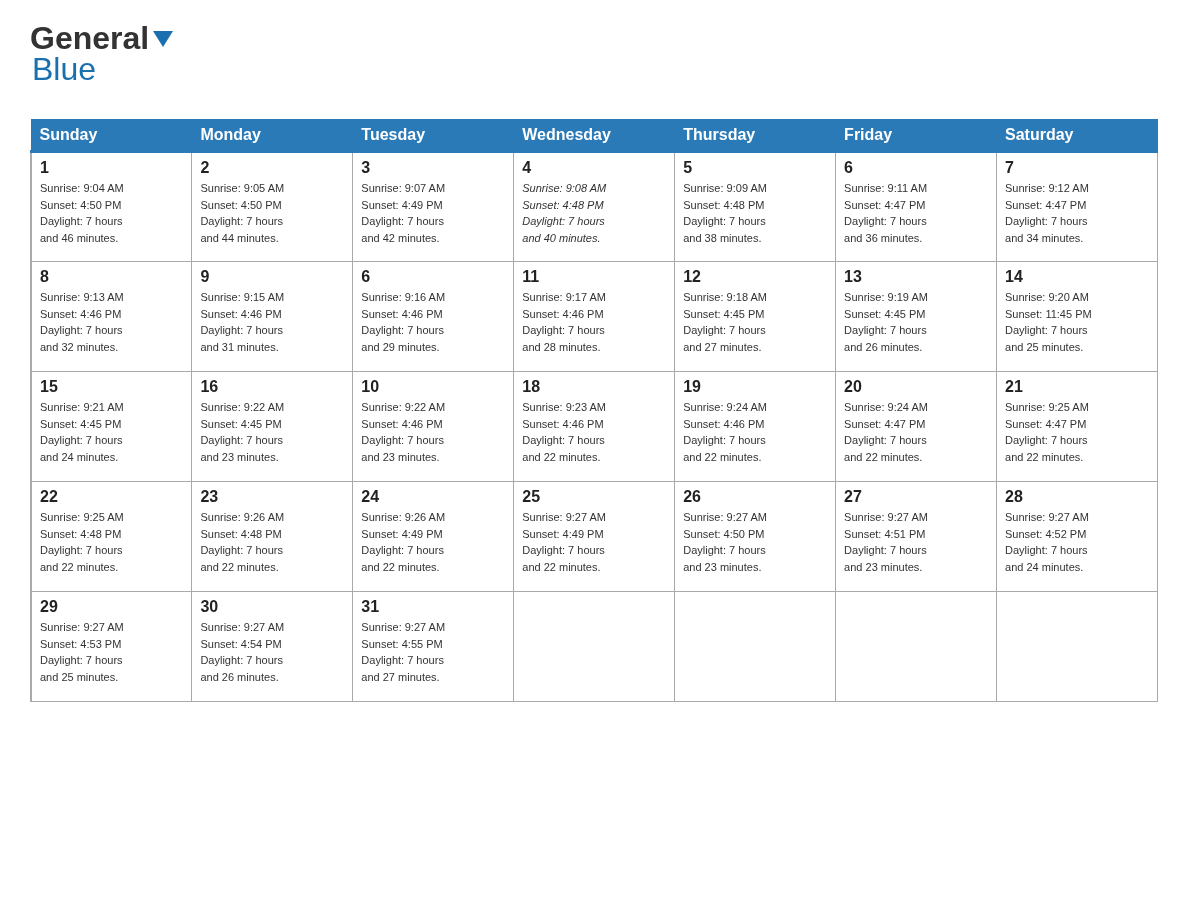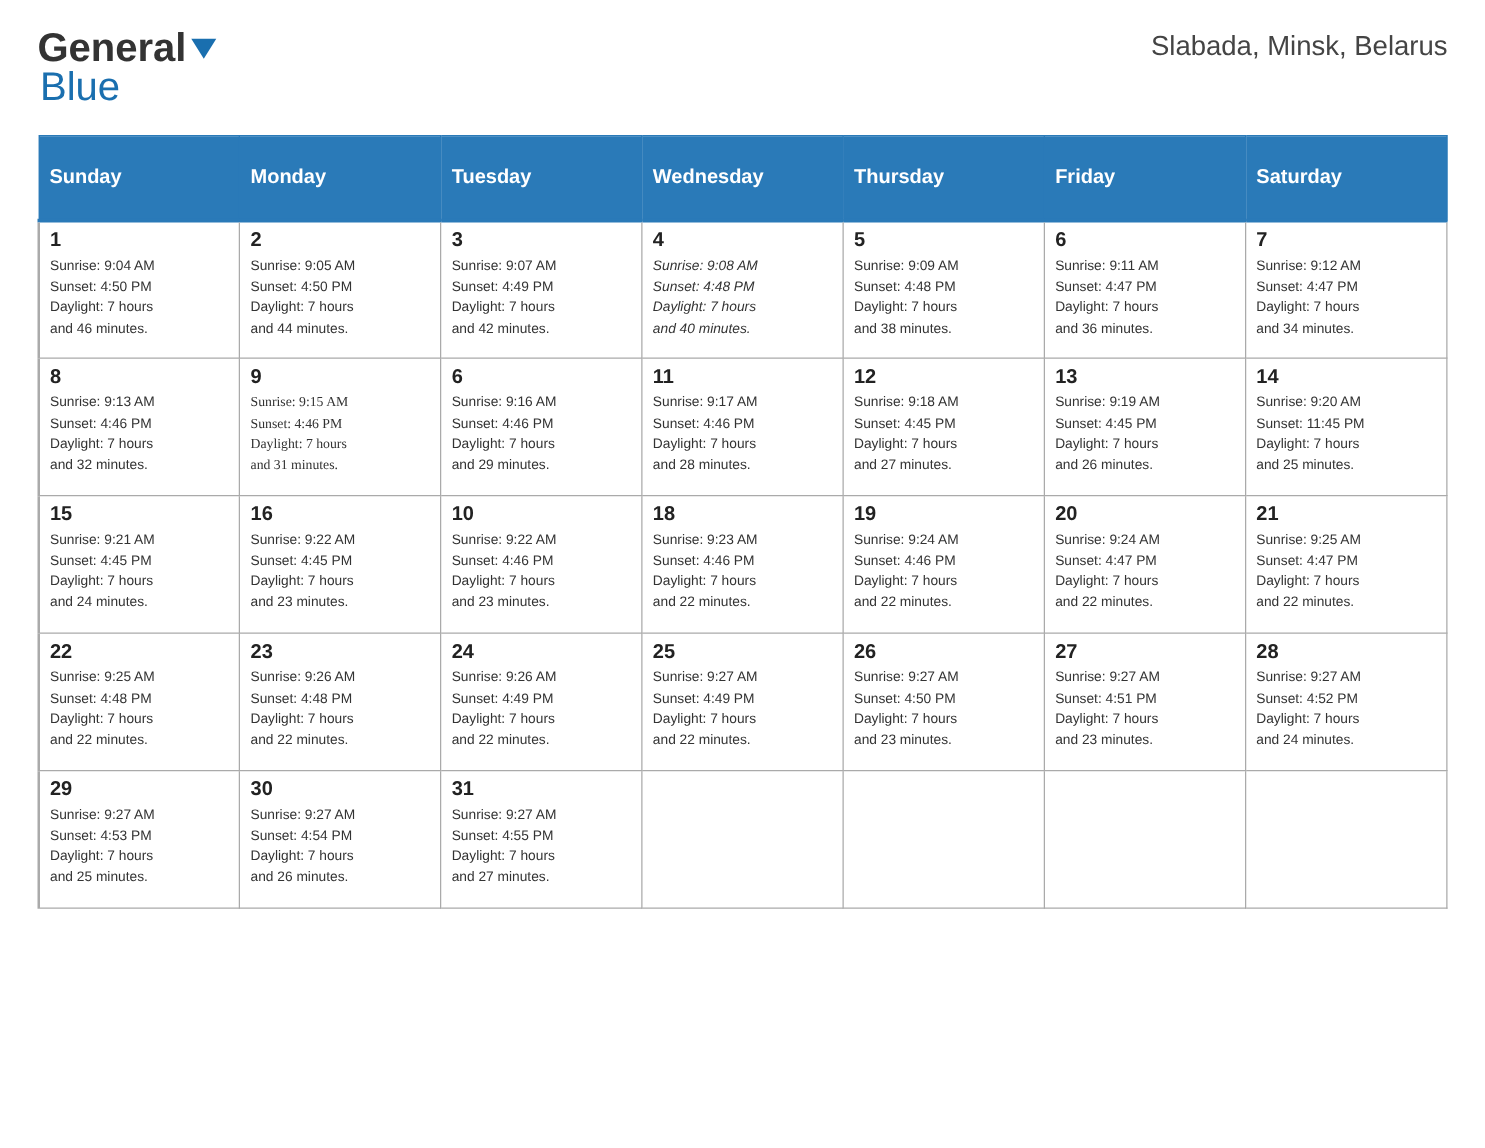--- a/index.html
+++ b/index.html
@@ -7,21 +7,21 @@
       font-family: Arial, sans-serif;
       background: #fff;
       width: 1188px;
       min-height: 918px;
       padding: 20px 30px;
     }
     .header {
       display: flex;
       justify-content: space-between;
       align-items: flex-start;
-      margin-bottom: 20px;
+      margin-bottom: 31px;
     }
     .logo {
       display: flex;
       flex-direction: column;
       align-items: flex-start;
     }
     .title-section {
       text-align: right;
     }
     .month-title {
@@ -36,21 +36,21 @@
       margin-top: 4px;
     }
     table {
       width: 100%;
       border-collapse: collapse;
       table-layout: fixed;
     }
     thead tr th {
       background-color: #2a7ab8;
       color: #fff;
-      padding: 24px 8px;
+      padding: 6px 8px;
       font-size: 16px;
       font-weight: bold;
       border: 1px solid #2a7ab8;
       text-align: left;
     }
     tbody tr td {
       vertical-align: top;
       padding: 6px 8px;
       border: 1px solid #aaa;
       font-size: 13px;
@@ -87,21 +87,20 @@
   <div class="logo">
     <div class="logo-wrapper">
       <span style="font-size:32px;font-weight:bold;color:#333;">General</span>
       <svg width="28" height="28" viewBox="0 0 28 28">
         <polygon points="4,6 24,6 14,22" fill="#1a6faf"></polygon>
       </svg>
     </div>
     <span style="font-size:32px;font-weight:normal;color:#1a6faf;margin-top:-6px;margin-left:2px;">Blue</span>
   </div>
   <div class="title-section">
-    <div class="location">Slabada, Minsk, Belarus</div>
   </div>
 </div>
 
 <table>
   <thead>
     <tr>
     <th>Sunday</th>
         <th>Monday</th>
         <th>Tuesday</th>
         <th>Wednesday</th>
@@ -165,21 +164,21 @@
       <tr>
         <td>
           <span class="day-num">8</span>
           <div class="day-info" style="white-space: pre-line;">Sunrise: 9:13 AM
 Sunset: 4:46 PM
 Daylight: 7 hours
 and 32 minutes.</div>
         </td>
         <td>
           <span class="day-num">9</span>
-          <div class="day-info" style="white-space: pre-line; font-family: Liberation Serif, serif;">Sunrise: 9:15 AM
+          <div class="day-info" style="white-space: pre-line;">Sunrise: 9:15 AM
 Sunset: 4:46 PM
 Daylight: 7 hours
 and 31 minutes.</div>
         </td>
         <td>
           <span class="day-num">6</span>
           <div class="day-info" style="white-space: pre-line;">Sunrise: 9:16 AM
 Sunset: 4:46 PM
 Daylight: 7 hours
 and 29 minutes.</div>

